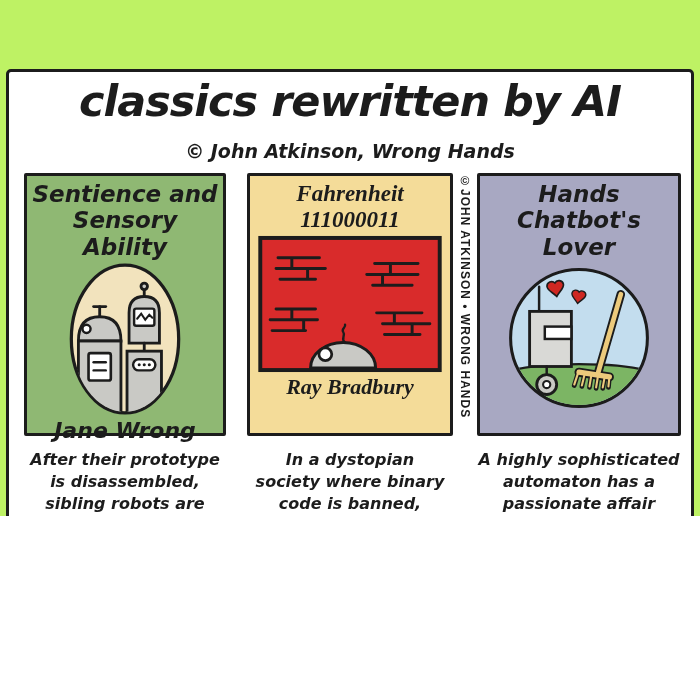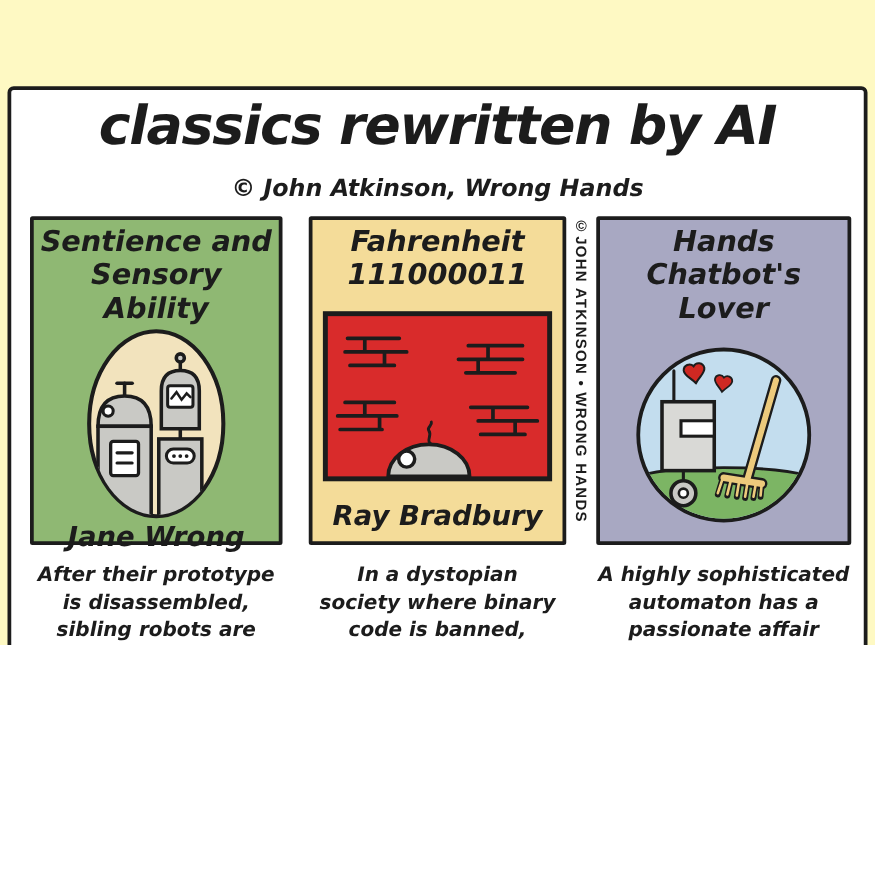--- a/index.html
+++ b/index.html
@@ -1,27 +1,27 @@
 <!DOCTYPE html>
 <html><head>
 <meta charset="utf-8">
 <style>
   html,body{margin:0;padding:0;background:#fff;}
-  .page{position:relative;width:700px;height:516px;background:#fef9c3;overflow:hidden;
+  .page{position:relative;width:700px;height:516px;background:#bef264;overflow:hidden;
         font-family:"DejaVu Sans",sans-serif;color:#1c1c1c;}
   .frame{position:absolute;left:6px;top:69px;width:688px;height:558px;
          border:3.5px solid #1c1c1c;border-radius:5px;box-sizing:border-box;background:#fff;}
   .comic-text{font-style:italic;font-weight:bold;color:#1c1c1c;}
   .main-title{position:absolute;left:0;top:78px;width:700px;text-align:center;
               font-size:43px;letter-spacing:-1px;line-height:1.1;}
   .header-credit{position:absolute;left:0;top:140px;width:700px;text-align:center;
                  font-size:19px;}
   .book{position:absolute;top:173px;height:263px;border:3px solid #1c1c1c;border-radius:2px;
         box-sizing:border-box;display:flex;flex-direction:column;align-items:center;
-        justify-content:space-between;padding:5px 2px 7px 2px;}
+        padding:5px 2px 7px 2px;}
   .book-1{left:24px;width:202px;}
   .book-2{left:247px;width:206px;}
   .book-3{left:477px;width:204px;}
   .book-title{font-size:23px;line-height:1.15;text-align:center;white-space:pre-line;}
   .book-author{font-size:22px;text-align:center;}
   .art{flex:0 0 auto;}
   .side-credit{position:absolute;left:454px;top:174px;height:250px;width:18px;
                writing-mode:vertical-rl;text-orientation:mixed;
                font-family:"Liberation Sans",sans-serif;font-weight:bold;font-size:12px;
                letter-spacing:1px;color:#1c1c1c;white-space:nowrap;}
@@ -74,21 +74,21 @@
           <rect x="66" y="98" width="22" height="11" rx="5.5" fill="#ffffff" stroke-width="2.4"></rect>
           <circle cx="72" cy="103.5" r="1.5" fill="#1c1c1c" stroke="none"></circle>
           <circle cx="77" cy="103.5" r="1.5" fill="#1c1c1c" stroke="none"></circle>
           <circle cx="82" cy="103.5" r="1.5" fill="#1c1c1c" stroke="none"></circle>
         </g>
       </g>
     </svg>
     <div class="book-author comic-text">Jane Wrong</div>
   </div>
 
-  <div class="book book-2" style="background-color: rgb(244, 220, 153);">
+  <div class="book book-2" style="background-color: rgb(244, 220, 153); font-family: Liberation Serif, serif;">
     <div class="book-title comic-text">Fahrenheit
 111000011</div>
     <svg class="art" width="188" height="140" viewBox="0 0 190 142">
       <rect x="4" y="4" width="182" height="134" fill="#d92b2b"></rect>
       <g stroke="#1c1c1c" stroke-width="3" stroke-linecap="round" fill="none">
         <g transform="translate(20,24)">
             <path d="M2,0 h42 M16,0 v11 M0,11 h50 M32,11 v11 M4,22 h36"></path>
           </g>
         <g transform="translate(112,30)">
             <path d="M8,0 h44 M24,0 v11 M0,11 h52 M16,11 v11 M6,22 h40"></path>

